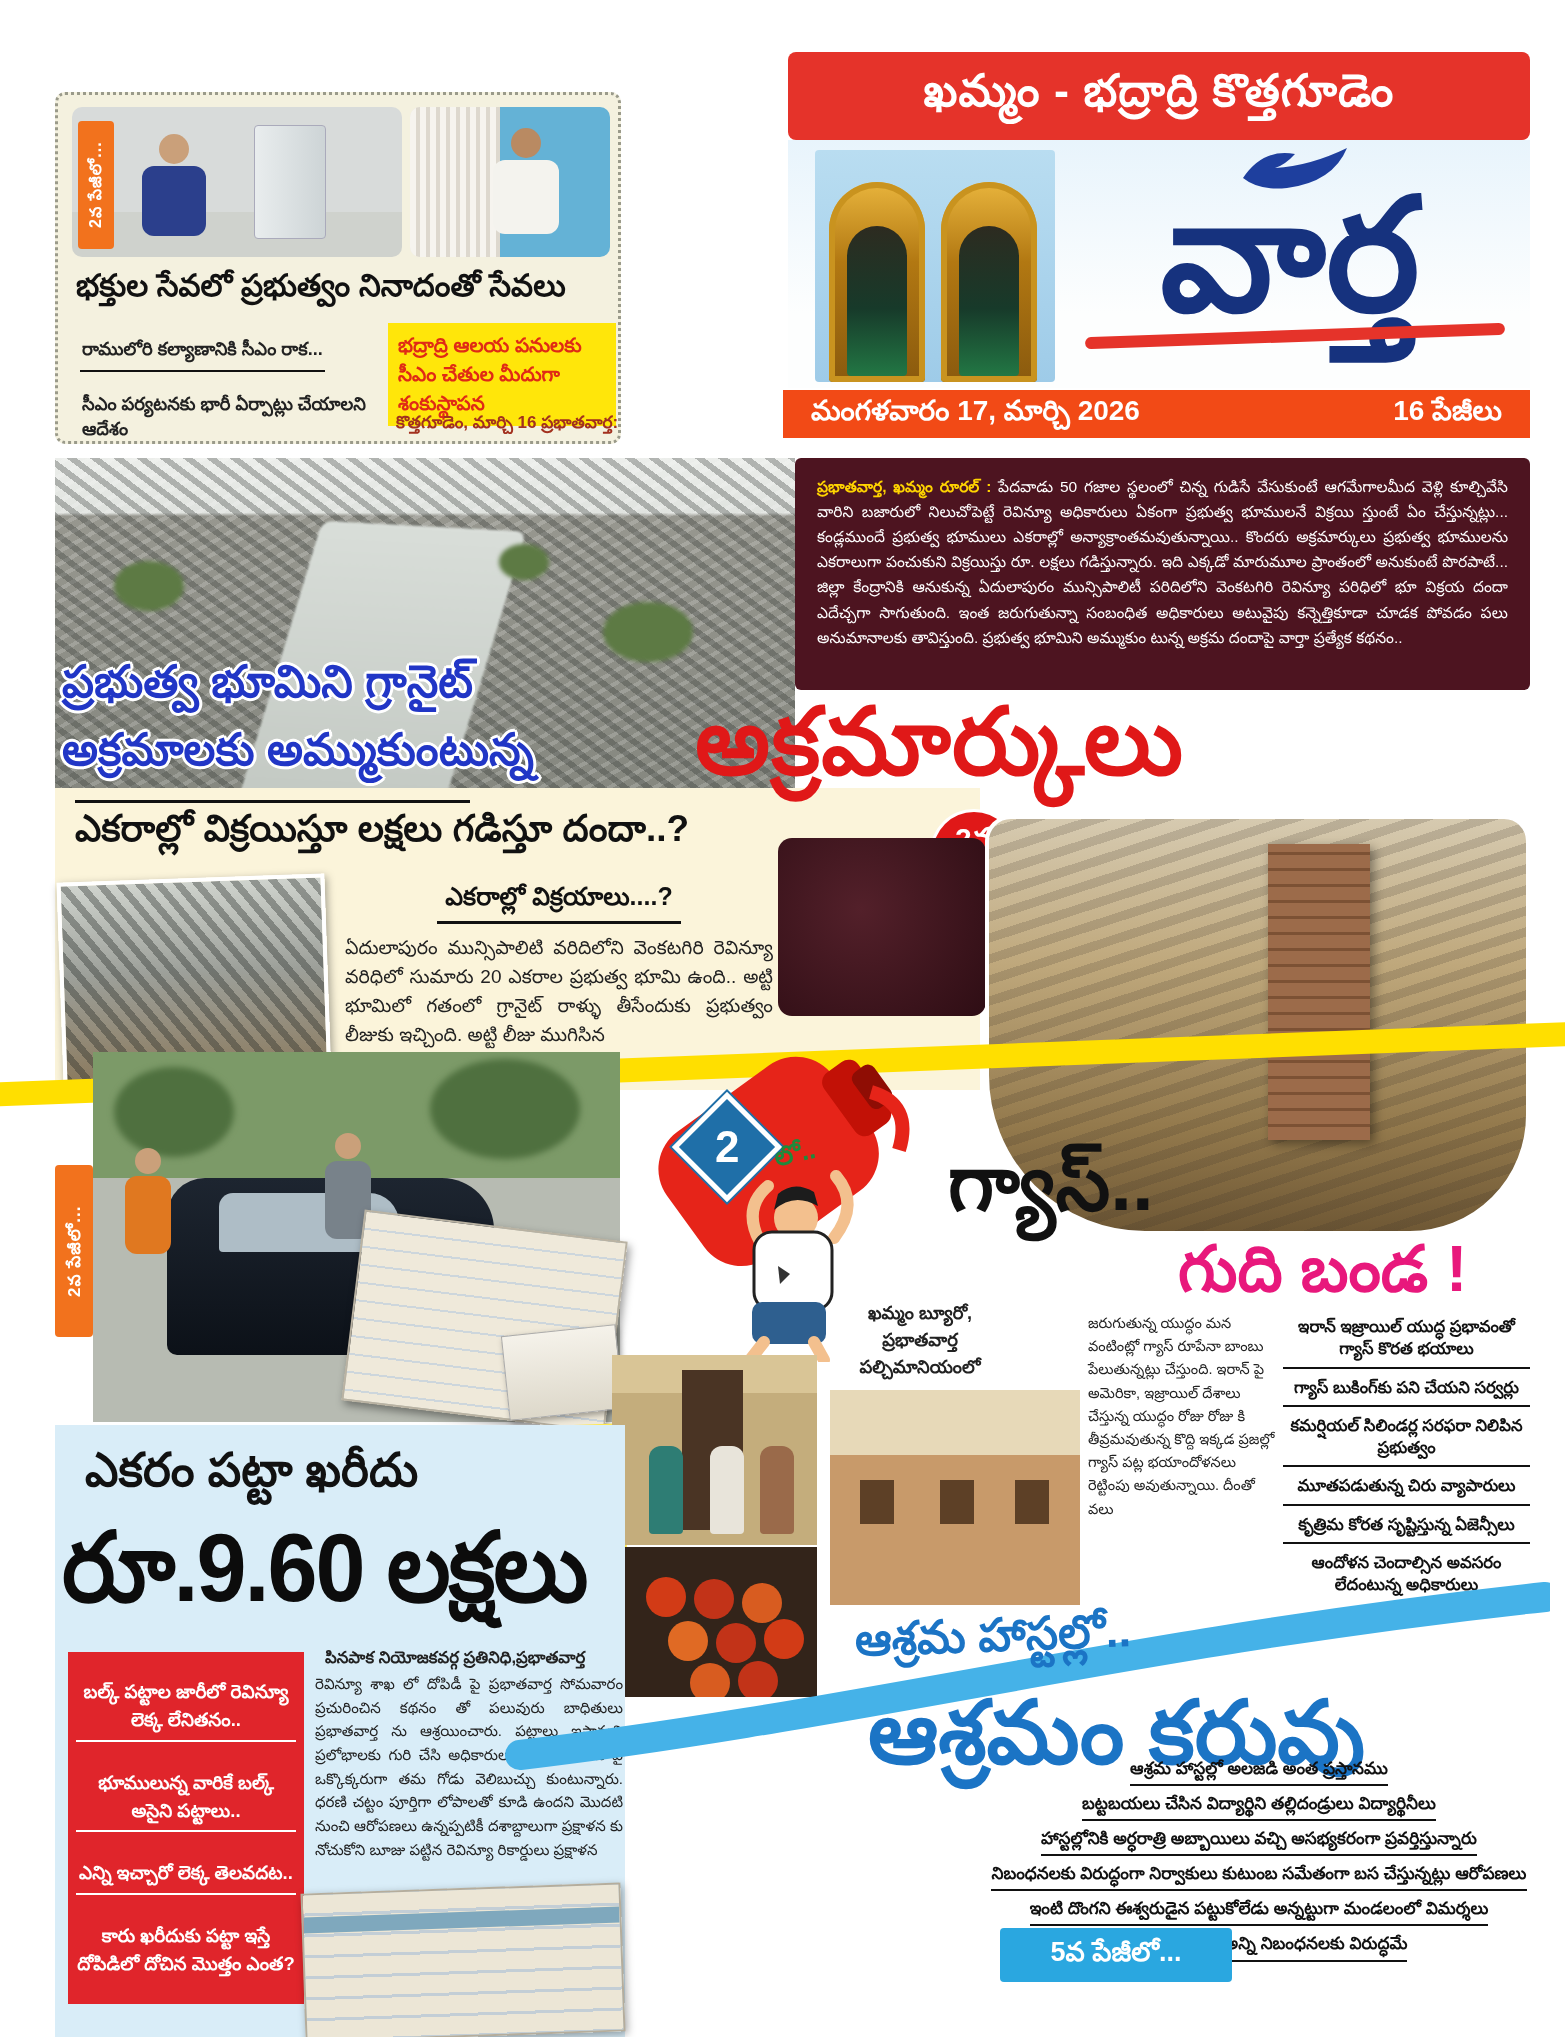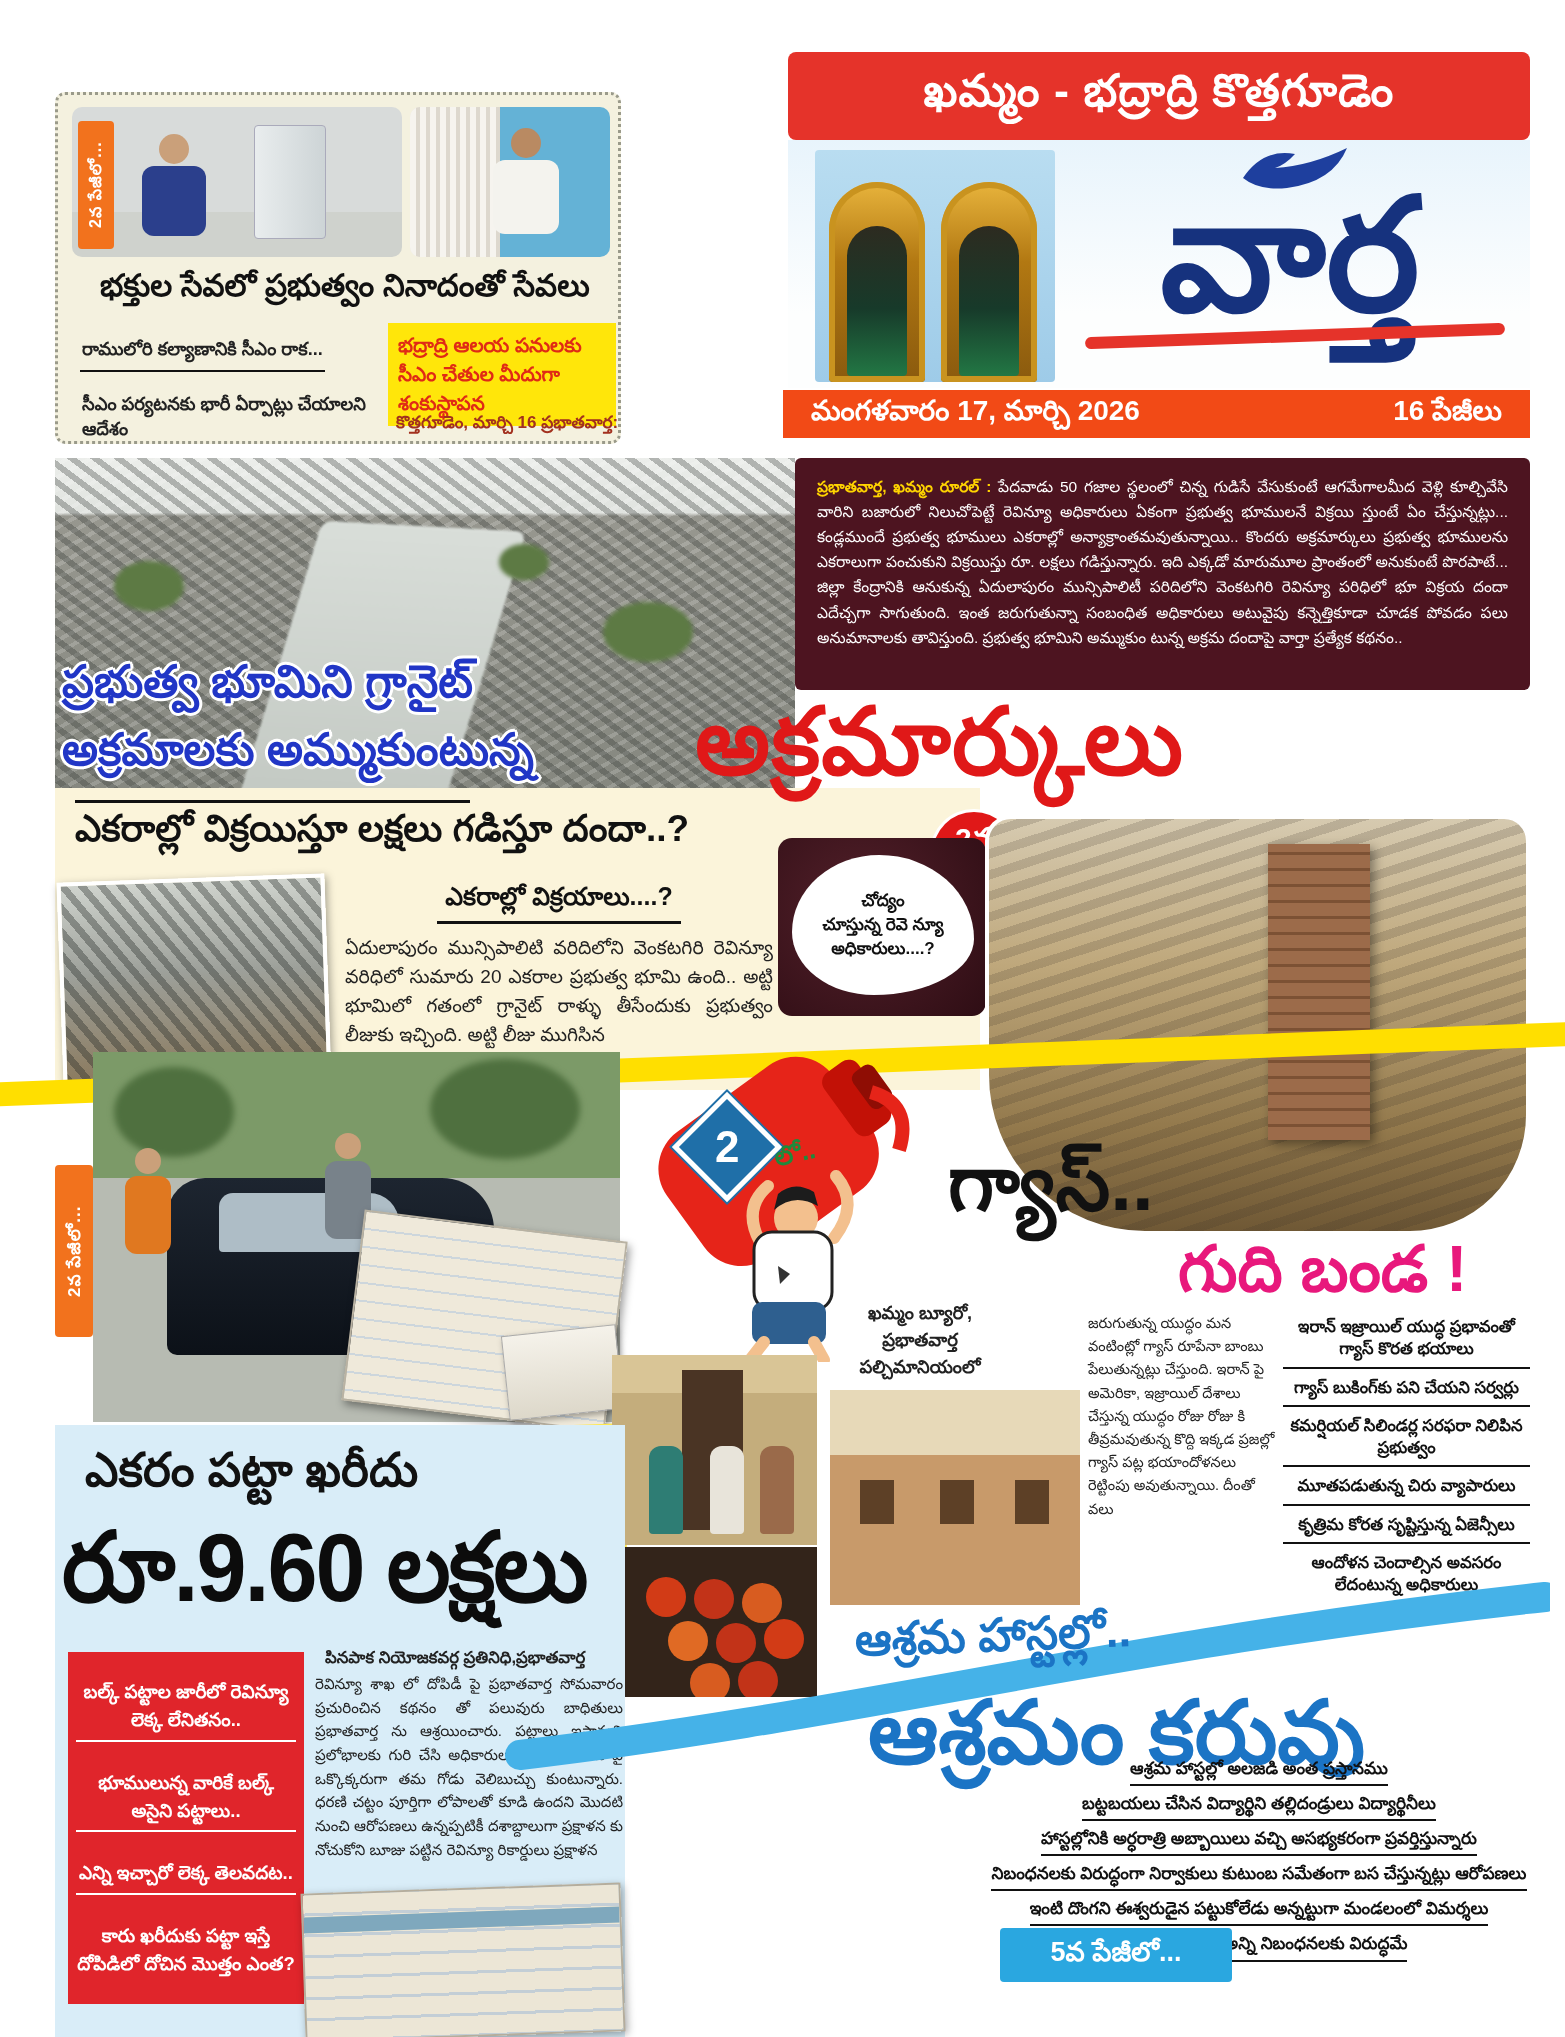--- a/index.html
+++ b/index.html
@@ -234,21 +234,21 @@
         </div>
     </div>
     <div class="abs photo promo-photo" id="promo-photo2">
       <div id="curtain"></div>
       <div id="man2">
           <div class="head"></div>
           <div class="torso"></div>
         </div>
     </div>
     <div class="abs" id="promo-badge" style="left:20px; top:26px; width:36px; height:128px; font-size:16px;">2వ పేజీలో...</div>
-    <div class="abs" id="promo-headline" style="left:18px; top:172px; width:540px;margin-left:24px;">భక్తుల సేవలో ప్రభుత్వం నినాదంతో సేవలు</div>
+    <div class="abs" id="promo-headline" style="left:18px; top:172px; width:540px;">భక్తుల సేవలో ప్రభుత్వం నినాదంతో సేవలు</div>
     <div class="abs" style="left:22px; top:222px; width:300px;">
       <div class="deck">రాములోరి కల్యాణానికి సీఎం రాక...</div>
       <div class="deck">సీఎం పర్యటనకు భారీ ఏర్పాట్లు చేయాలని ఆదేశం</div>
     </div>
     <div class="abs" id="promo-highlight" style="left:330px; top:228px; width:228px;">భద్రాద్రి ఆలయ పనులకు సీఎం చేతుల మీదుగా శంకుస్థాపన</div>
     <div class="abs" id="promo-dateline" style="left:338px; top:318px; width:226px;">కొత్తగూడెం, మార్చి 16  ప్రభాతవార్త:</div>
   </div>
 
   <div class="abs" id="masthead-bg"></div>
   <div class="abs" id="region-banner">ఖమ్మం - భద్రాద్రి కొత్తగూడెం</div>
@@ -285,25 +285,20 @@
     <div>అక్రమాలకు అమ్ముకుంటున్న</div>
   </div>
   <div class="abs" id="lead-headline">అక్రమార్కులు</div>
   <div class="abs" id="lead-subrule"></div>
   <div class="abs" id="lead-subhead">ఎకరాల్లో విక్రయిస్తూ లక్షలు గడిస్తూ దందా..?</div>
   <div class="abs" id="lead-badge">
     <div class="num">2వ</div>
     <div class="ribbon">పేజీలో...</div>
   </div>
   <div class="abs" id="cloud-backdrop"></div>
-  <div class="abs" id="cloud">
-    <div>చోద్యం</div>
-    <div>చూస్తున్న రెవె న్యూ</div>
-    <div>అధికారులు....?</div>
-  </div>
   <div class="abs photo" id="right-photo">
     <div id="brick-pillar"></div>
   </div>
   <div class="abs photo" id="left-photo"></div>
   <div class="abs" id="mid-col">
     <div id="mid-col-head">ఎకరాల్లో విక్రయాలు....?</div>
     <div id="mid-col-body">ఏదులాపురం మున్సిపాలిటి వరిదిలోని వెంకటగిరి రెవిన్యూ వరిధిలో సుమారు 20 ఎకరాల ప్రభుత్వ భూమి ఉంది.. అట్టి భూమిలో గతంలో గ్రానైట్ రాళ్ళు తీసేందుకు ప్రభుత్వం లీజుకు ఇచ్చింది. అట్టి లీజు ముగిసిన</div>
   </div>
   <div class="abs" id="yellow-stripe"></div>
 

